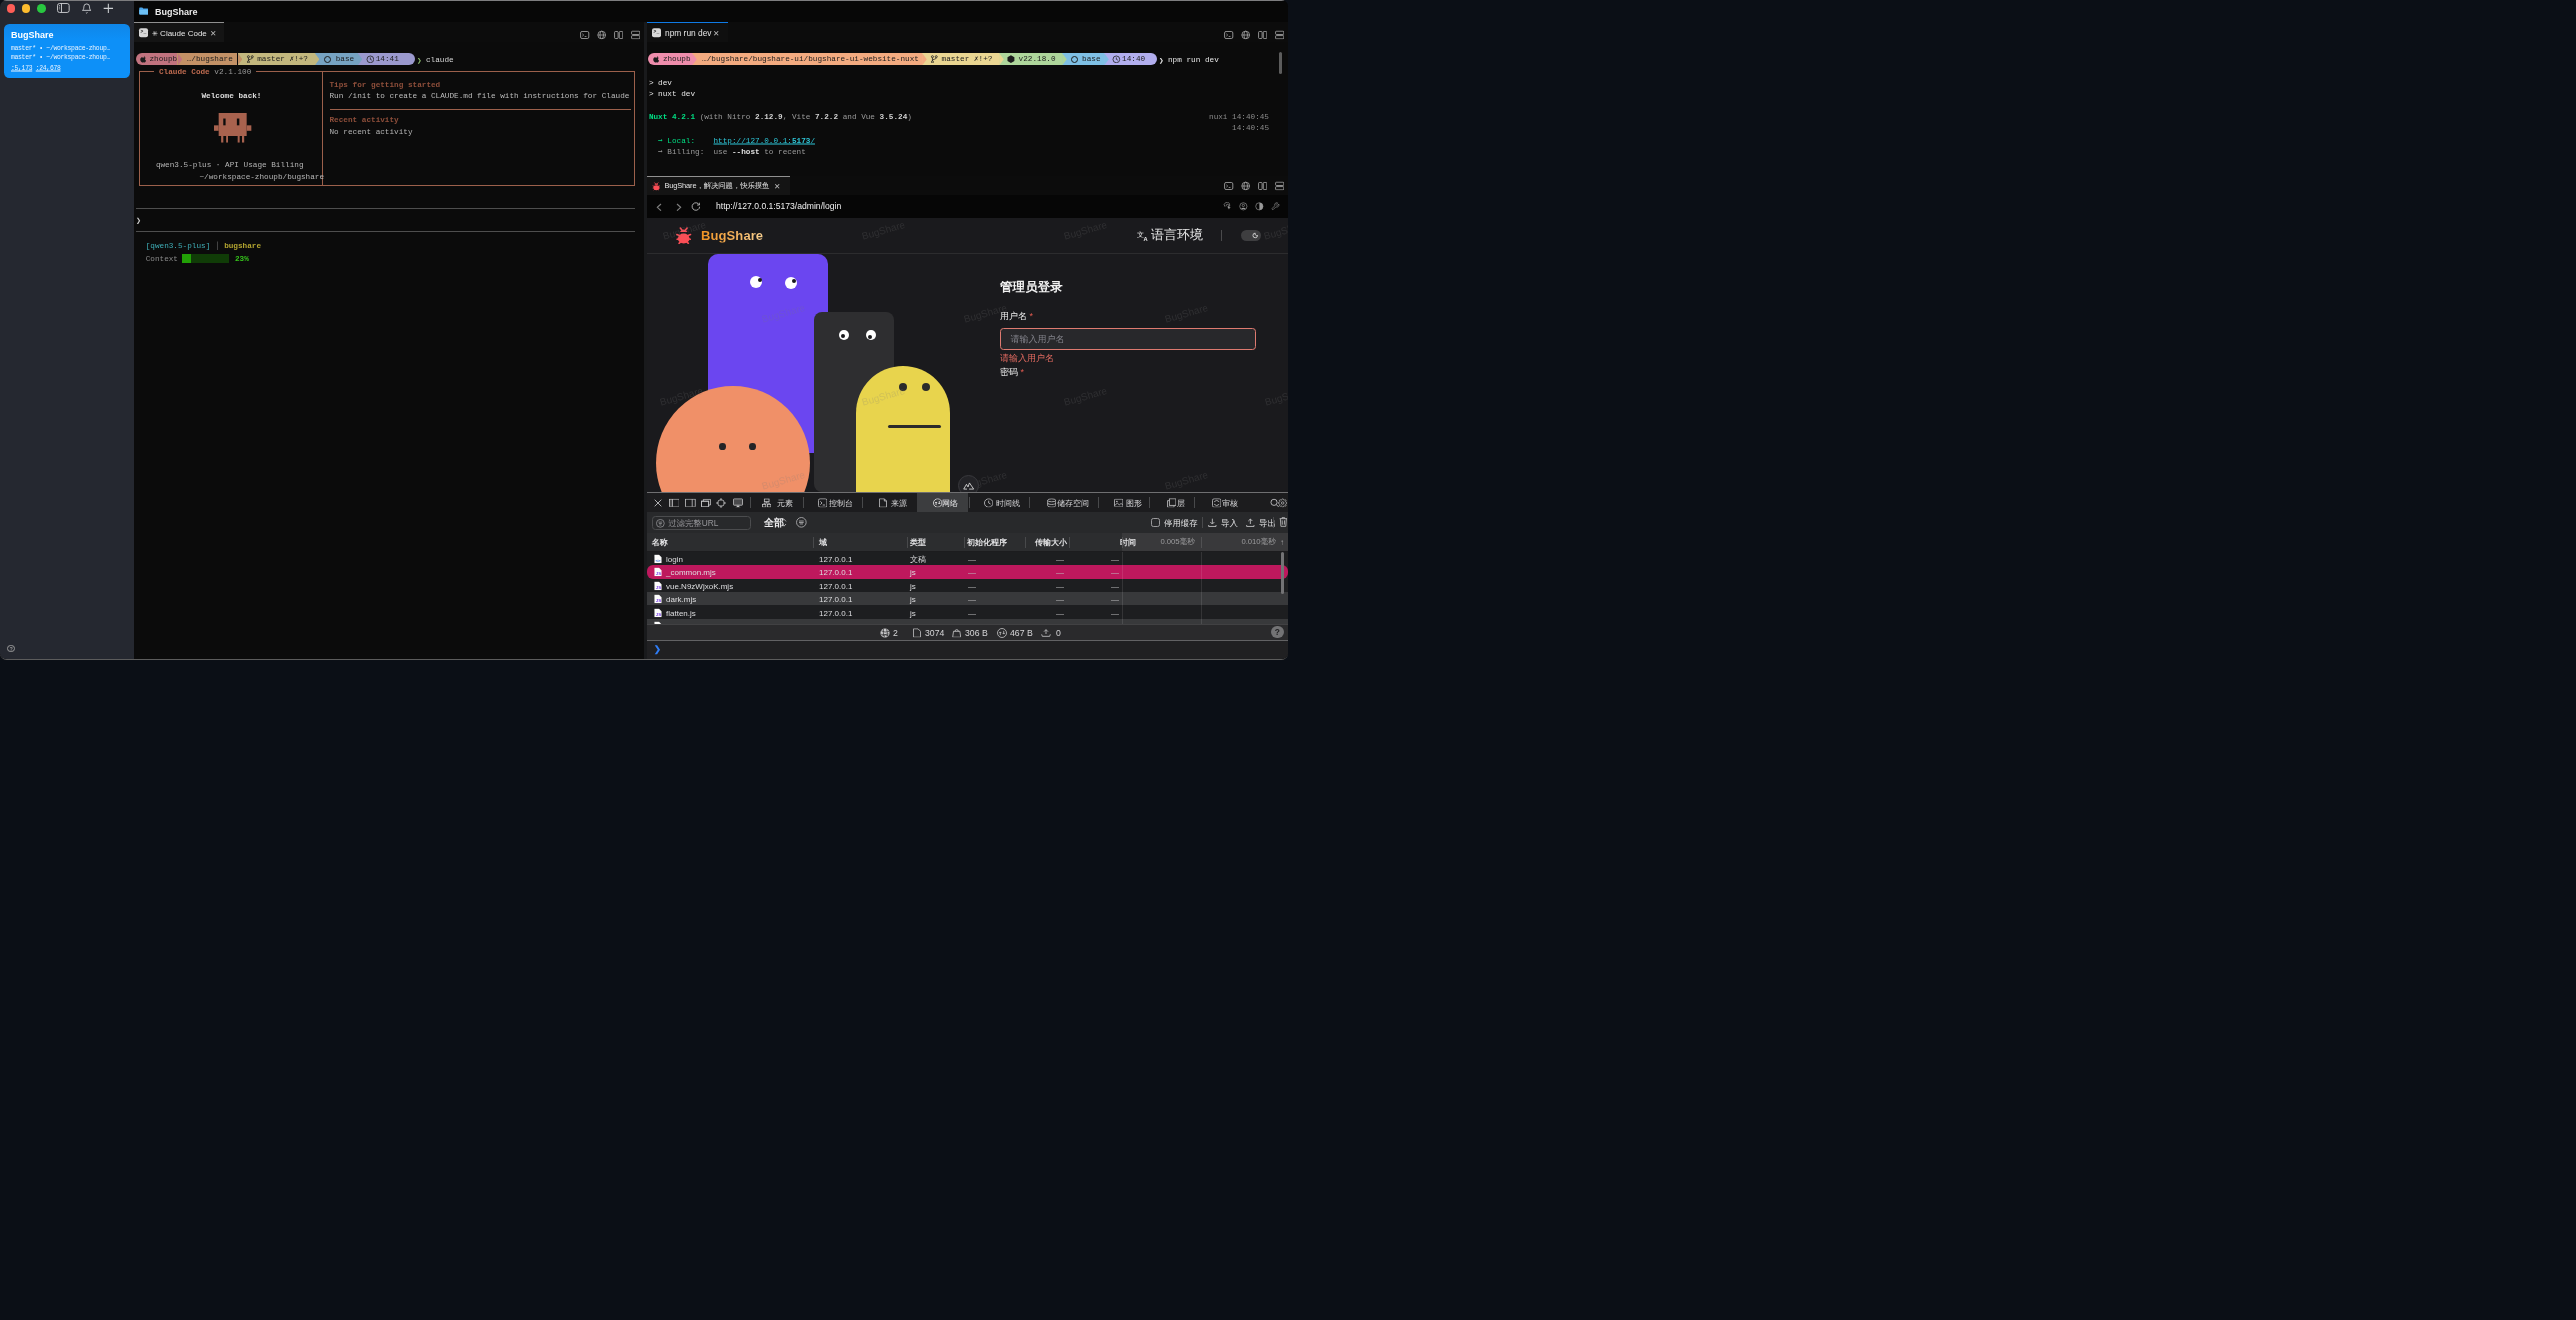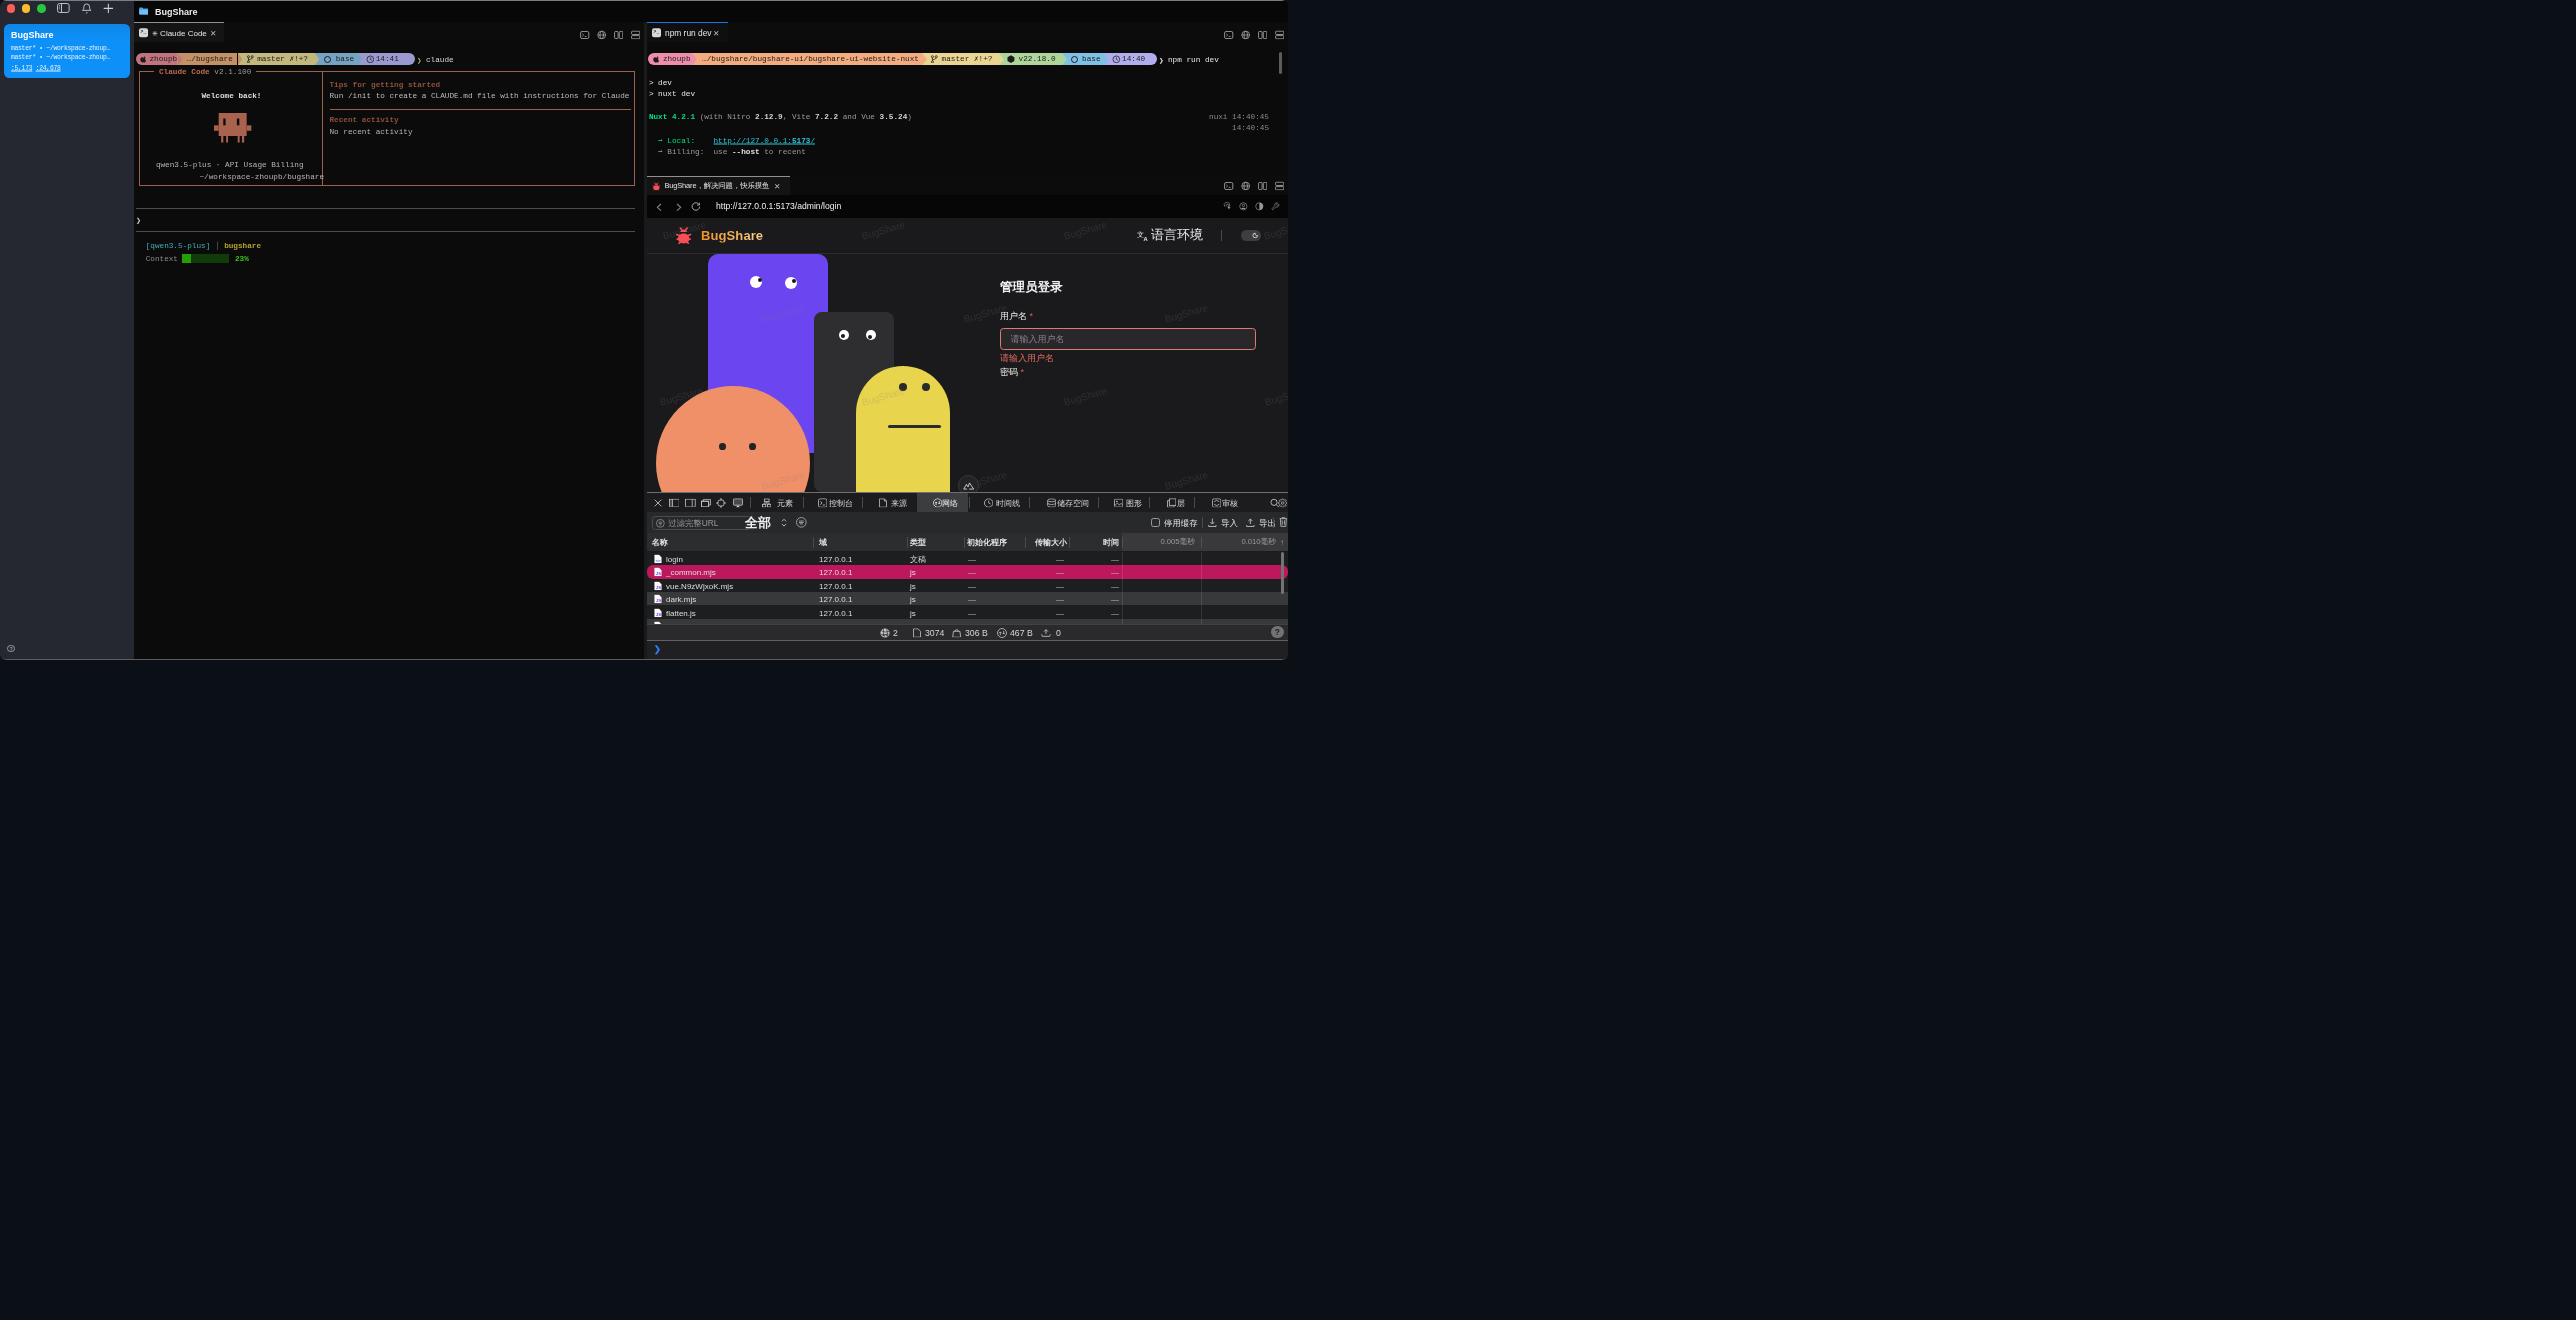--- a/index.html
+++ b/index.html
@@ -505,21 +505,21 @@
       <div class="abs" style="left:0; top:19px; width:641px; height:21.5px; background:#28292b;text-align:right;">
         <div class="abs" style="left:4.8px; top:3.7px; width:99px; height:14.8px; border:0.7px solid #4b4c4e; border-radius:3.4px;">
           <svg class="abs" style="left:3.4px; top:2.7px;" width="8.7" height="8.7" viewBox="0 0 14 14" fill="none" stroke="#9a9a9c" stroke-width="1.2">
               <circle cx="7" cy="7" r="6.3"></circle>
               <line x1="4" y1="5" x2="10" y2="5"></line>
               <line x1="4.6" y1="7.3" x2="9.4" y2="7.3"></line>
               <line x1="5.4" y1="9.6" x2="8.6" y2="9.6"></line>
             </svg>
           <div class="abs" style="left:15.4px; top:50%; transform:translateY(-50%); color:#97979b; font-size:8.4px;">过滤完整URL</div>
         </div>
-        <div class="abs" style="left:98px; top:50%; transform:translateY(-50%); color:#ededef; font-size:13px; font-weight:bold;">全部</div>
+        <div class="abs" style="left:117px; top:50%; transform:translateY(-50%); color:#ededef; font-size:10px; font-weight:bold;">全部</div>
         <svg class="abs" style="left:134px; top:6px;" width="6" height="9.4" viewBox="0 0 9 14" fill="none" stroke="#b9b9bb" stroke-width="1.4">
             <path d="M1.5 5 L4.5 1.8 L7.5 5"></path>
             <path d="M1.5 9 L4.5 12.2 L7.5 9"></path>
           </svg>
         <svg class="abs" style="left:149px; top:5.4px;" width="10.7" height="10.7" viewBox="0 0 16 16" fill="none" stroke="#b9b9bb" stroke-width="1.2">
             <circle cx="8" cy="8" r="7.2"></circle>
             <line x1="4.5" y1="6" x2="11.5" y2="6"></line>
             <line x1="4.5" y1="8.2" x2="11.5" y2="8.2"></line>
             <line x1="5.5" y1="10.4" x2="10.5" y2="10.4"></line>
           </svg>
@@ -548,21 +548,21 @@
         <div class="hcell" style="left:4.7px; font-weight:bold;">名称</div>
         <div class="dtsep" style="left:166px;"></div>
         <div class="hcell" style="left:172px; font-weight:bold;">域</div>
         <div class="dtsep" style="left:260px;"></div>
         <div class="hcell" style="left:263px; font-weight:bold;">类型</div>
         <div class="dtsep" style="left:317px;"></div>
         <div class="hcell" style="left:320px; font-weight:bold;">初始化程序</div>
         <div class="dtsep" style="left:378px;"></div>
         <div class="hcell" style="left:388px; font-weight:bold;">传输大小</div>
         <div class="dtsep" style="left:422px;"></div>
-        <div class="hcell" style="right:169px; font-weight:bold;padding-left:27px;">时间</div>
+        <div class="hcell" style="right:152px; font-weight:bold;padding-left:27px;">时间</div>
         <div class="dtsep" style="left:475px; background:#505052;"></div>
         <div class="hcell" style="right:93px; color:#9c9c9e; font-size:7.7px;">0.005毫秒</div>
         <div class="dtsep" style="left:554px; background:#505052;"></div>
         <div class="hcell" style="right:12px; color:#9c9c9e; font-size:7.7px;">0.010毫秒</div>
         <div class="hcell" style="right:4px; color:#9c9c9e; font-size:8px;">↑</div>
       </div>
 
       <div class="abs" style="left:0; top:59px; width:641px; height:72px; background:#1d1e20; overflow:hidden;">
         <div class="nrow" style="top:0;">
           <svg class="dticon" style="left:6.7px;" width="8" height="9.4" viewBox="0 0 12 14">

